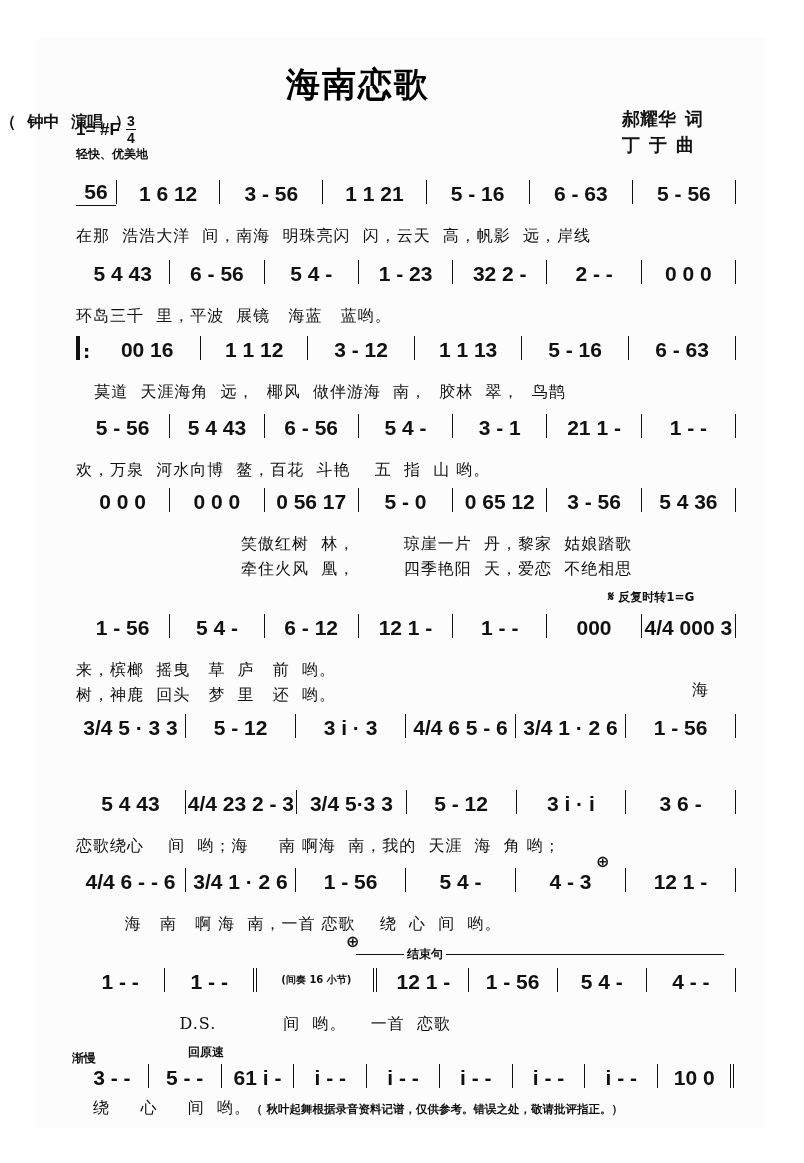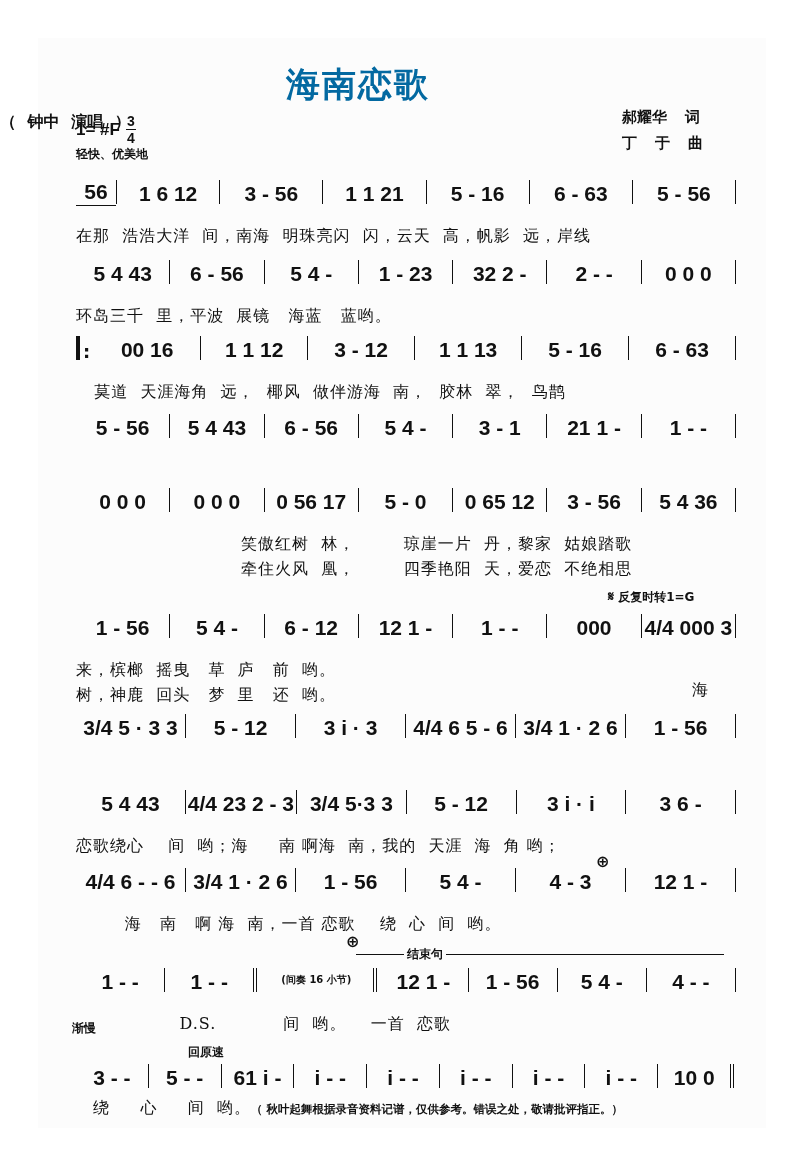--- a/index.html
+++ b/index.html
@@ -1,29 +1,29 @@
 <!DOCTYPE html>
 <html><head>
 <meta charset="utf-8">
 <style>
   html, body { margin:0; padding:0; background:#ffffff; }
   body { width:804px; height:1163px; position:relative; overflow:hidden;
          font-family:"Liberation Sans", "DejaVu Sans", sans-serif; color:#111; }
   .sheet { position:absolute; left:38px; top:38px; width:728px; height:1090px; background:#fcfcfc; }
   .title { position:absolute; left:0; width:716px; top:62px; text-align:center;
-           font-size:34px; font-weight:bold; color:#0369a1; letter-spacing:2px;
+           font-size:34px; font-weight:bold; color:#000000; letter-spacing:2px;
            font-family:"DejaVu Sans", sans-serif; }
   .singer { position:absolute; left:0; width:804px; top:112px; text-align:left; font-size:16px; font-weight:bold;
             font-family:"DejaVu Sans", sans-serif; word-spacing:6px; }
   .key { position:absolute; left:76px; top:114px; font-size:17px; font-weight:bold; display:flex; align-items:center; gap:6px; }
   .frac { display:inline-flex; flex-direction:column; align-items:center; line-height:14px; font-size:14px; font-weight:bold; }
   .frac .bar { width:10px; border-top:1.5px solid #111; margin:1px 0; }
   .tempo { position:absolute; left:76px; top:146px; font-size:12px; font-weight:bold; font-family:"DejaVu Sans", sans-serif; }
-  .credits { position:absolute; left:622px; top:106px; font-size:15px; font-weight:bold;
-             font-family:Liberation Mono, monospace; line-height:26px; }
+  .credits { position:absolute; left:622px; top:106px; font-size:18px; font-weight:bold;
+             font-family:Liberation Serif, serif; line-height:26px; }
   .credits div { white-space:pre; }
 
   .line { position:absolute; left:76px; width:660px; }
   .notes { display:flex; align-items:flex-end; height:28px; font-size:21px; font-weight:bold;
            font-family:"Liberation Sans", sans-serif; white-space:nowrap; }
   .m { flex:1; display:flex; justify-content:space-around; align-items:flex-end; padding:0 2px; }
   .bl { width:0; border-left:1.6px solid #111; height:24px; margin-bottom:2px; }
   .bl.dbl { border-left:4px double #111; width:2px; }
   .bl.rep-start { border-left:4px solid #111; margin-right:3px; }
   .u { border-bottom:1.6px solid #111; padding-bottom:1px; }
@@ -128,20 +128,21 @@
       <span class="bl"></span>
     <span class="m">5 4 -</span>
       <span class="bl"></span>
     <span class="m">3 - 1</span>
       <span class="bl"></span>
     <span class="m">21 1 -</span>
       <span class="bl"></span>
     <span class="m">1 - -</span>
       <span class="bl"></span>
   </div>
+  <div class="lyrics">欢，万泉  河水向博  鳌，百花  斗艳    五  指  山 哟。</div>
 </div>
 
 <div class="line" style="top:486px;">
   <div class="notes">
     <span class="m">0 0 0</span>
       <span class="bl"></span>
     <span class="m">0 0 0</span>
       <span class="bl"></span>
     <span class="m">0 56 17</span>
       <span class="bl"></span>
@@ -256,21 +257,21 @@
     <span class="m">1 - 56</span>
       <span class="bl"></span>
     <span class="m">5 4 -</span>
       <span class="bl"></span>
     <span class="m">4 - -</span>
       <span class="bl"></span>
   </div>
   <div class="lyrics">                 D.S.           间  哟。    一首  恋歌</div>
 </div>
 
-<div class="note-mark" style="left:72px;top:1020px;">渐慢</div>
+<div class="note-mark" style="left:72px;top:1050px;">渐慢</div>
 <div class="note-mark" style="left:188px;top:1044px;">回原速</div>
 <div class="line" style="top:1062px;">
   <div class="notes">
     <span class="m">3 - -</span>
       <span class="bl"></span>
     <span class="m">5 - -</span>
       <span class="bl"></span>
     <span class="m">61 i -</span>
       <span class="bl"></span>
     <span class="m">i - -</span>

